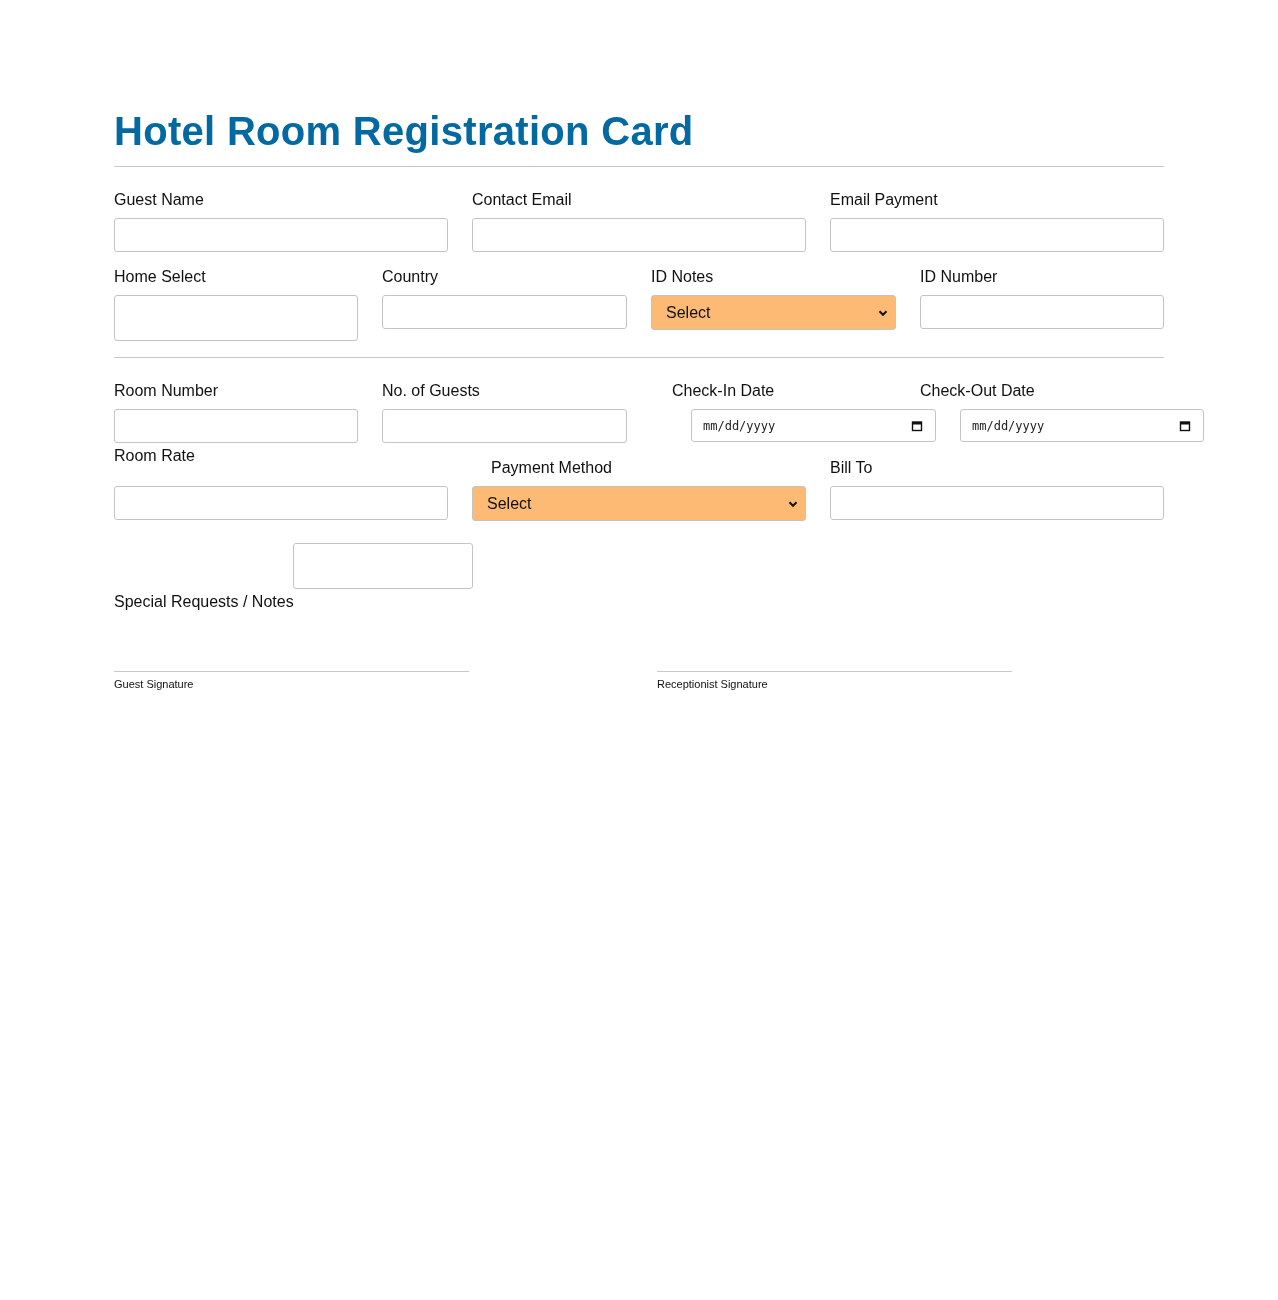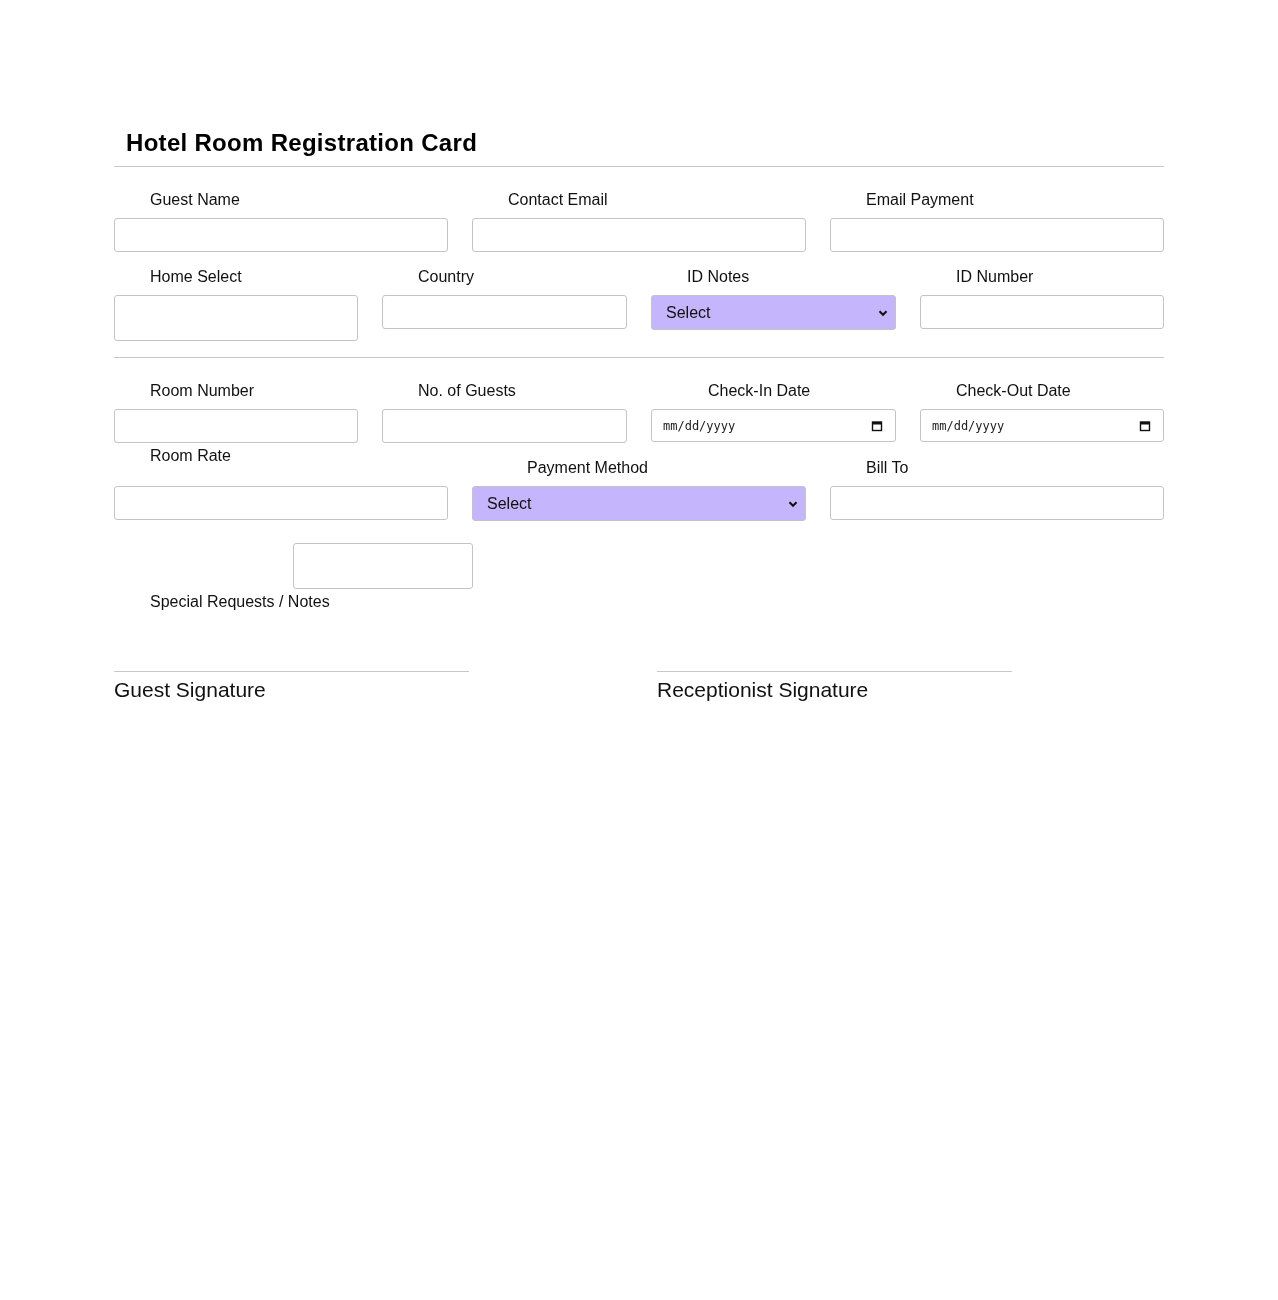--- a/index.html
+++ b/index.html
@@ -1,29 +1,29 @@
 <!DOCTYPE html>
 <html><head>
 <meta charset="utf-8">
 <style>
   html, body { margin: 0; padding: 0; background: #ffffff; }
   body { width: 1278px; height: 1300px; position: relative; font-family: "Liberation Sans", sans-serif; color: #111; }
   .page { position: absolute; left: 114px; top: 0; width: 1050px; }
-  h1 { position: absolute; left: 0; top: 112px; margin: 12px; font-size: 24px; font-weight: bold; letter-spacing: 0.3px; color: #000000; line-height: 38px; }
+  h1 { position: absolute; left: 0; top: 112px; margin: 0; font-size: 40px; font-weight: bold; letter-spacing: 0.3px; color: #0369a1; line-height: 38px; }
   .hr { position: absolute; left: 0; width: 1050px; height: 1px; background: #c8c8c8; }
-  .lbl { position: absolute; font-size: 16px; line-height: 20px; color: #111; white-space: nowrap; margin-left: 36px; }
+  .lbl { position: absolute; font-size: 16px; line-height: 20px; color: #111; white-space: nowrap; }
   .inp { position: absolute; box-sizing: border-box; border: 1px solid #c4c4c4; border-radius: 3px; background: #fff; }
-  .sel { position: absolute; box-sizing: border-box; border: 1px solid #c4c4c4; border-radius: 3px; background: #c4b5fd; font-size: 16px; }
+  .sel { position: absolute; box-sizing: border-box; border: 1px solid #c4c4c4; border-radius: 3px; background: #fdba74; font-size: 16px; }
   .sel .val { position: absolute; left: 14px; top: 50%; transform: translateY(-50%); color: #111; }
   .sel .chev { position: absolute; right: 6px; top: 50%; transform: translateY(-50%); width: 12px; height: 12px; }
-  .date { position: absolute; box-sizing: border-box; border: 1px solid #c4c4c4; border-radius: 3px; background: #fff; }
+  .date { position: absolute; box-sizing: border-box; border: 1px solid #c4c4c4; border-radius: 3px; background: #fff; margin-left: 40px; }
   .date .ph { position: absolute; left: 11px; top: 50%; transform: translateY(-50%); font-family: "DejaVu Sans Mono", monospace; font-size: 12px; color: #222; }
   .date .cal { position: absolute; right: 12px; top: 50%; transform: translateY(-50%); width: 12px; height: 12px; }
   .sigline { position: absolute; height: 1px; background: #c8c8c8; }
-  .siglbl { position: absolute; font-size: 21px; color: #111; white-space: nowrap; }
+  .siglbl { position: absolute; font-size: 11px; color: #111; white-space: nowrap; }
 </style>
 </head>
 <body>
 
 <div class="page">
   <h1>Hotel Room Registration Card</h1>
   <div class="hr" style="top:166px"></div>
 
   <div class="lbl" style="left:0;top:190px">Guest Name</div>
   <div class="inp" style="left:0;top:218px;width:334px;height:34px"></div>

